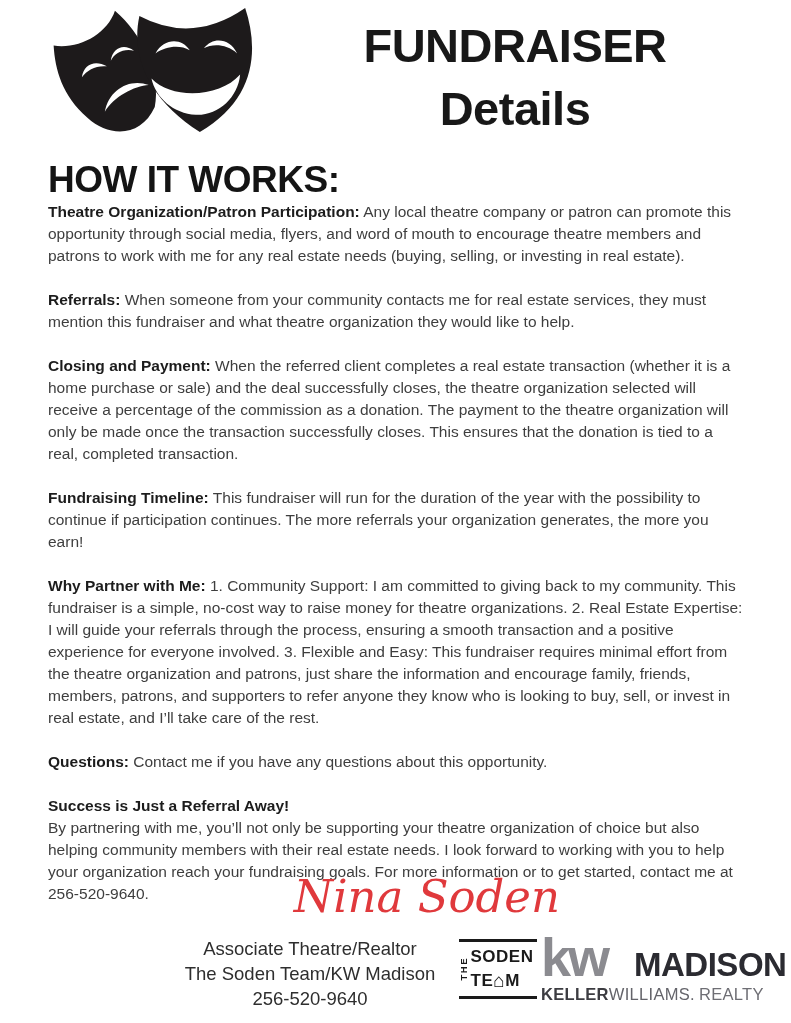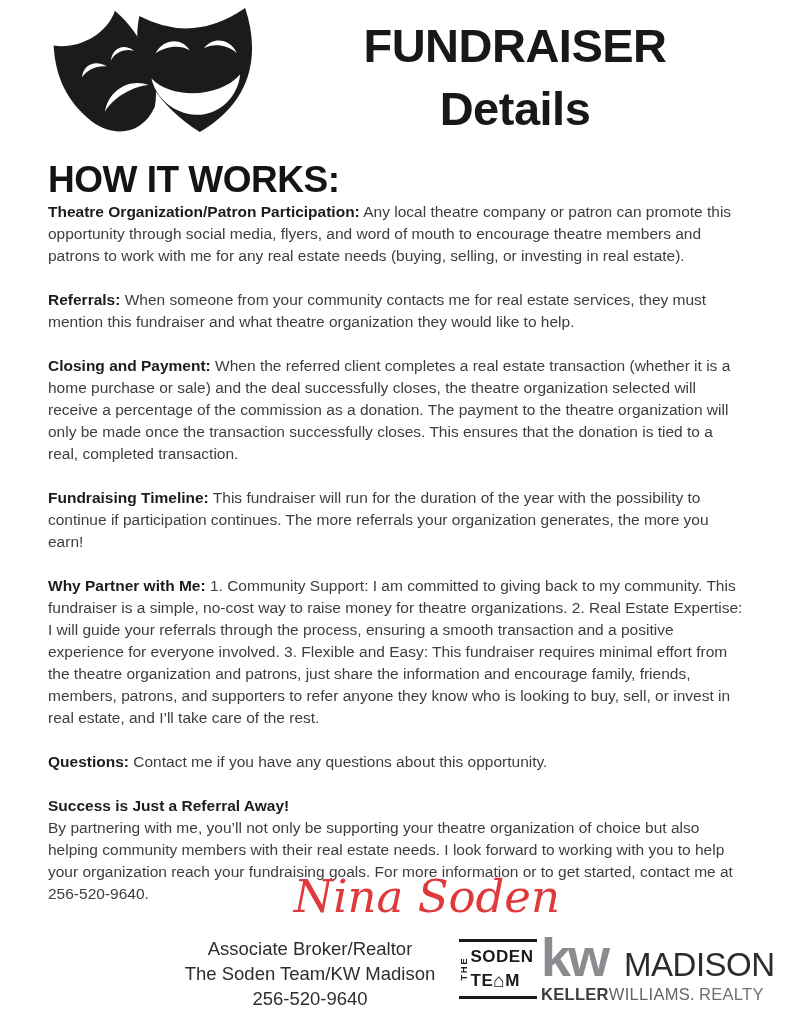--- a/index.html
+++ b/index.html
@@ -61,21 +61,21 @@
   .soden-logo .w1, .soden-logo .w2 {
     font-size: 17px; font-weight: 700; letter-spacing: 0.5px; line-height: 24px;
     white-space: nowrap;
   }
   .soden-logo .house { font-size: 19px; font-weight: 400; vertical-align: -1px; }
 
   
   .kw-logo { position: absolute; left: 541px; top: 933px; }
   .kw-top { display: flex; align-items: baseline; }
   .kw-mark { font-size: 54px; font-weight: 700; letter-spacing: -3px; line-height: 48px; }
-  .kw-market { font-size: 33px; font-weight: 400; margin-left: 17px; letter-spacing: -0.5px; }
+  .kw-market { font-size: 33px; font-weight: 700; margin-left: 27px; letter-spacing: -0.5px; }
   .kw-sub { font-size: 16.5px; margin-top: 1px; letter-spacing: 0.3px; white-space: nowrap; }
   .kw-sub .keller { font-weight: 700; color: #3c3c41; }
   .kw-sub .williams { font-weight: 400; color: #64646a; }
   .kw-sub .realty { font-weight: 400; color: #6e6e74; margin-left: 4px; text-align: center; }
 </style>
 </head>
 <body>
 
 <div class="page">
 
@@ -115,21 +115,21 @@
     <p><span class="lbl">Closing and Payment:</span> <span>When the referred client completes a real estate transaction (whether it is a home purchase or sale) and the deal successfully closes, the theatre organization selected will receive a percentage of the commission as a donation. The payment to the theatre organization will only be made once the transaction successfully closes. This ensures that the donation is tied to a real, completed transaction.</span></p>
     <p><span class="lbl">Fundraising Timeline:</span> <span>This fundraiser will run for the duration of the year with the possibility to continue if participation continues. The more referrals your organization generates, the more you earn!</span></p>
     <p><span class="lbl">Why Partner with Me:</span> <span>1. Community Support: I am committed to giving back to my community. This fundraiser is a simple, no-cost way to raise money for theatre organizations. 2. Real Estate Expertise: I will guide your referrals through the process, ensuring a smooth transaction and a positive experience for everyone involved. 3. Flexible and Easy: This fundraiser requires minimal effort from the theatre organization and patrons, just share the information and encourage family, friends, members, patrons, and supporters to refer anyone they know who is looking to buy, sell, or invest in real estate, and I’ll take care of the rest.</span></p>
     <p><span class="lbl">Questions:</span> <span>Contact me if you have any questions about this opportunity.</span></p>
     <p class="label-block"><span class="lbl">Success is Just a Referral Away!</span><span>By partnering with me, you’ll not only be supporting your theatre organization of choice but also helping community members with their real estate needs. I look forward to working with you to help your organization reach your fundraising goals. For more information or to get started, contact me at 256-520-9640.</span></p>
   </div>
 
   <div class="signature" style="color: rgb(224, 57, 60);">Nina Soden</div>
 
   <div class="contact">
-    <div>Associate Broker/Realtor</div>
+    <div>Associate Theatre/Realtor</div>
     <div>The Soden Team/KW Madison</div>
     <div>256-520-9640</div>
   </div>
 
   <div class="soden-logo">
     <div class="bar"></div>
     <div class="mid">
       <span class="the">THE</span>
       <div class="words">
         <div class="w1">SODEN</div>

